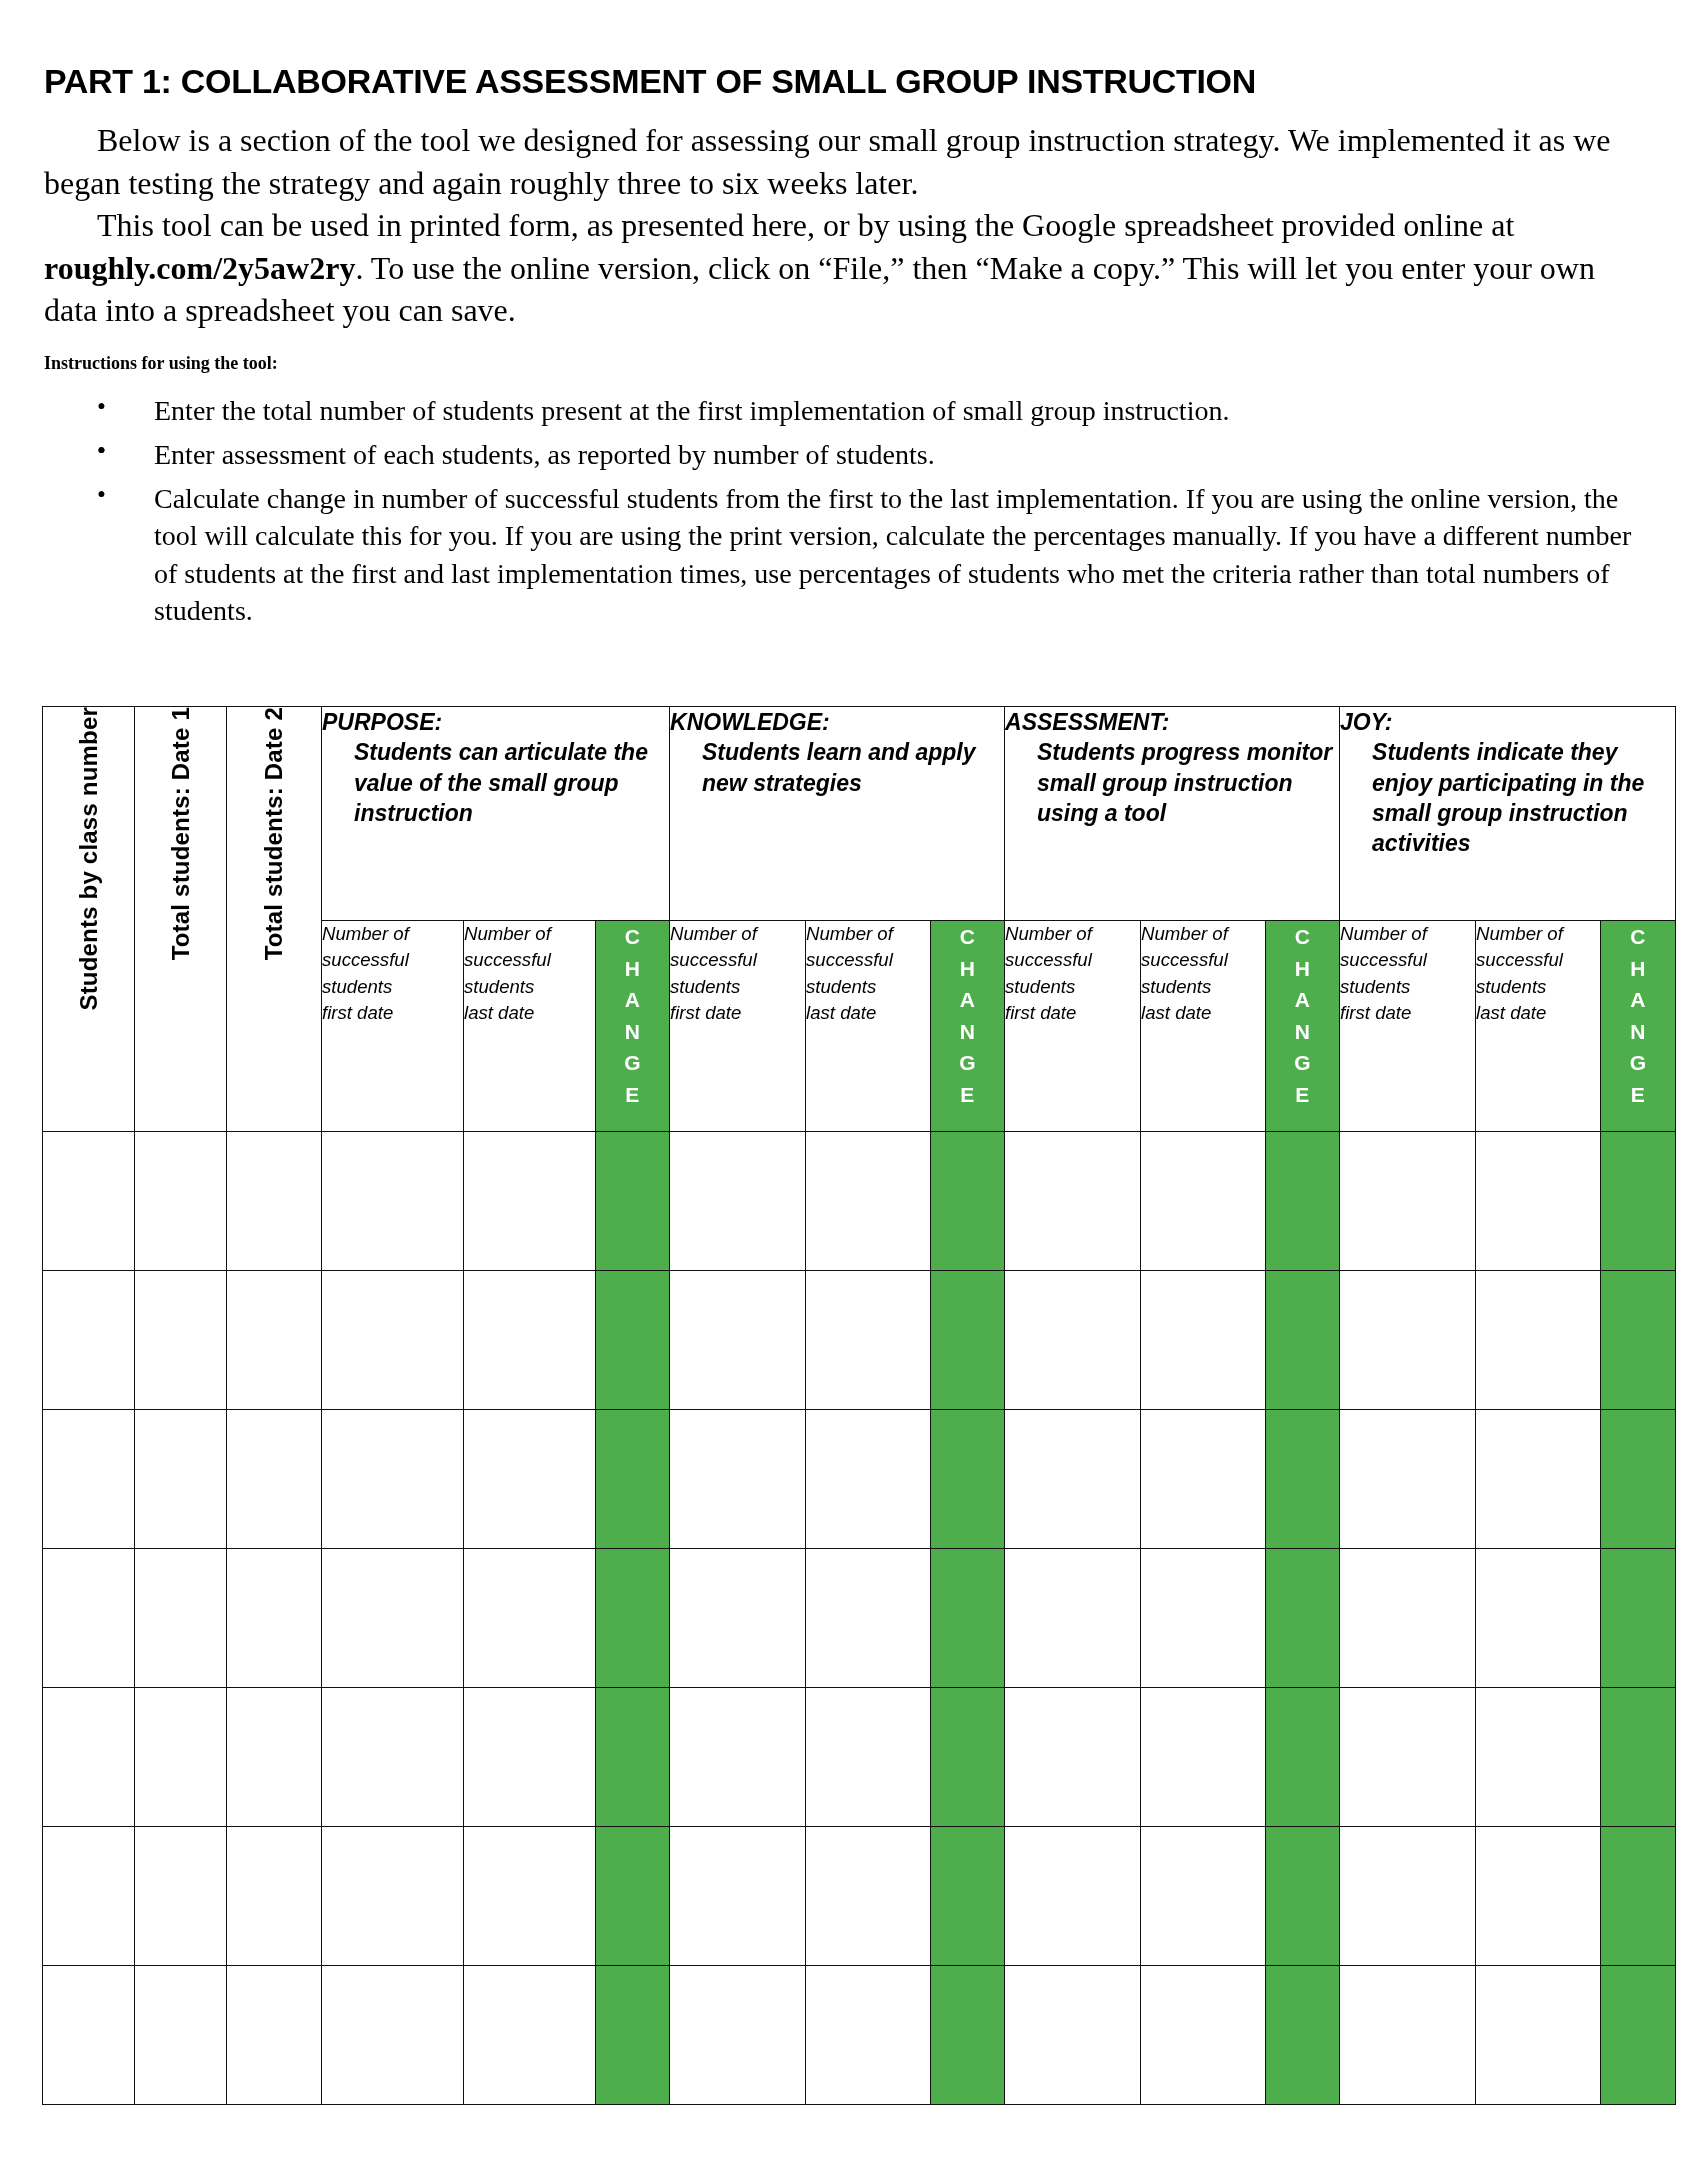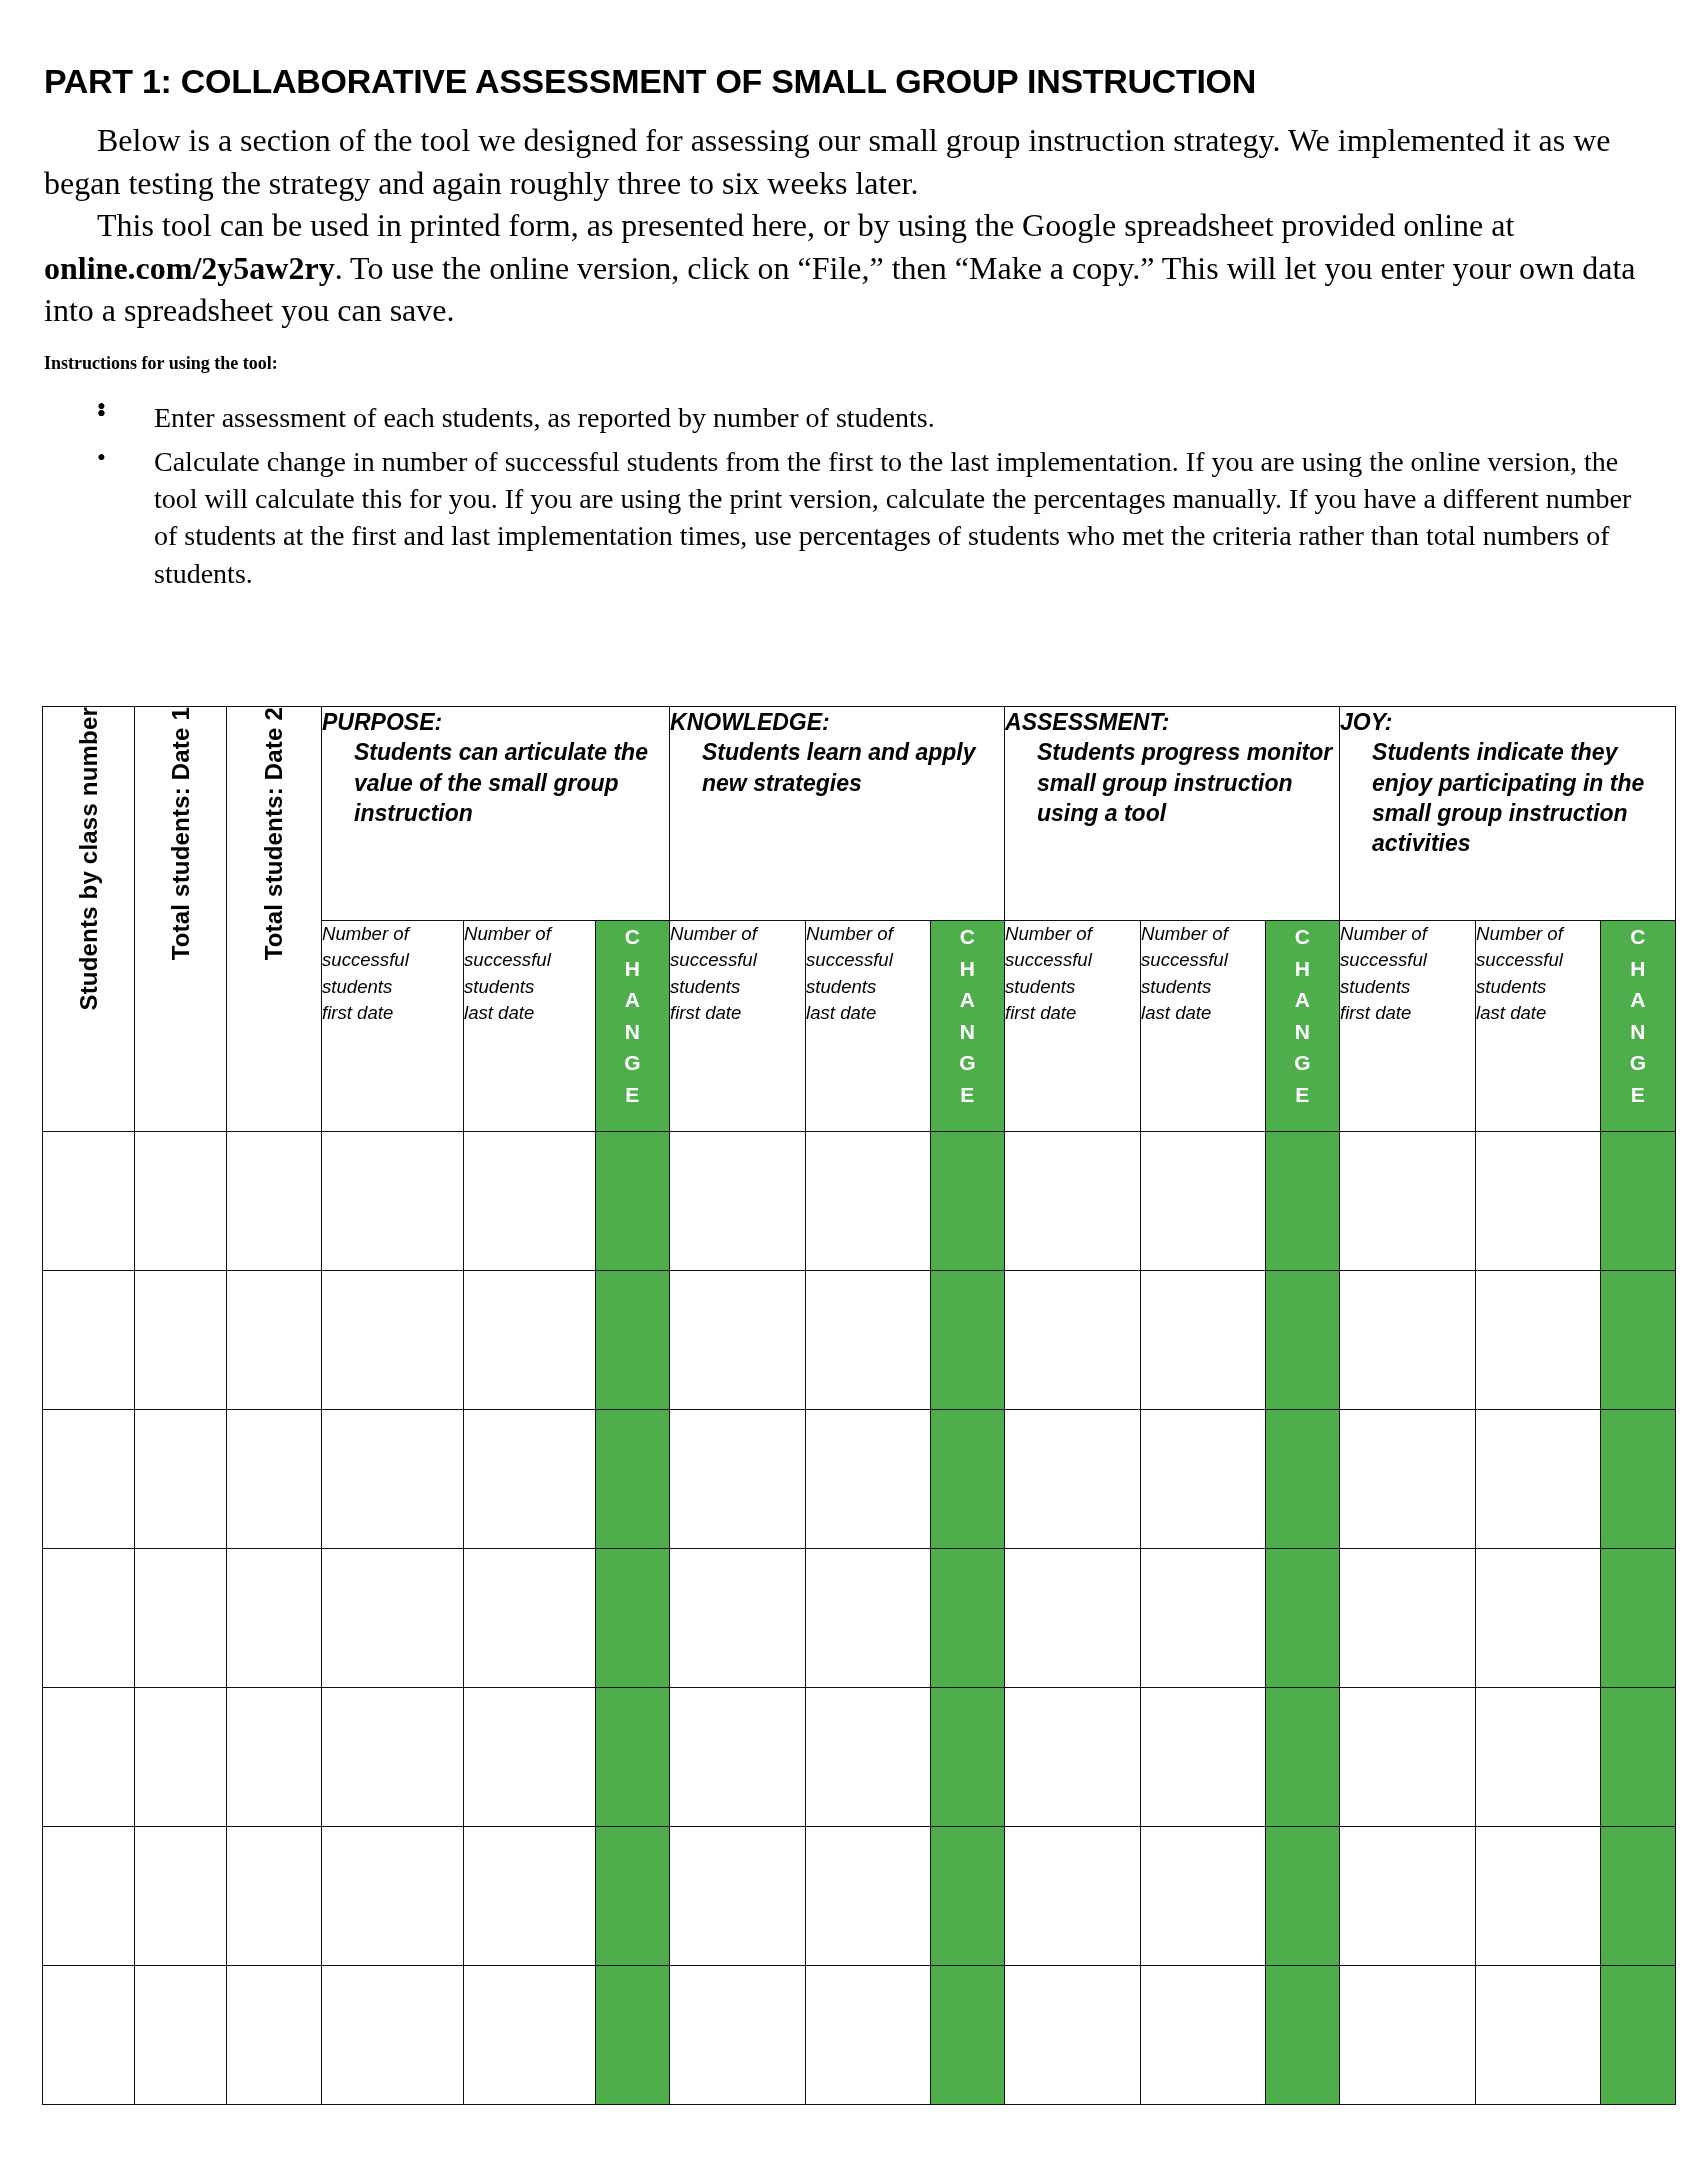--- a/index.html
+++ b/index.html
@@ -164,27 +164,27 @@
 </style>
 </head>
 <body>
 
 <div class="page">
 
   <h1 class="part-title">PART 1: COLLABORATIVE ASSESSMENT OF SMALL GROUP INSTRUCTION</h1>
 
   <div class="prose">
     <p>Below is a section of the tool we designed for assessing our small group instruction strategy. We implemented it as we began testing the strategy and again roughly three to six weeks later.</p>
-    <p><span>This tool can be used in printed form, as presented here, or by using the Google spreadsheet provided online at </span><span class="bold-url">online.com/2y5aw2ry</span><span>. To use the online version, click on “File,” then “Make a copy.” This will let you enter your own data into a spreadsheet you can save.</span></p>
+    <p><span>This tool can be used in printed form, as presented here, or by using the Google spreadsheet provided online at </span><span class="bold-url">roughly.com/2y5aw2ry</span><span>. To use the online version, click on “File,” then “Make a copy.” This will let you enter your own data into a spreadsheet you can save.</span></p>
   </div>
 
   <div class="instr-heading">Instructions for using the tool:</div>
 
   <ul class="instr-list">
-    <li><span class="bullet">•</span></li>
+    <li><span class="bullet">•</span><span>Enter the total number of students present at the first implementation of small group instruction.</span></li>
     <li><span class="bullet">•</span></li>
     <li><span class="bullet">•</span><span>Enter assessment of each students, as reported by number of students.</span></li>
     <li><span class="bullet">•</span><span>Calculate change in number of successful students from the first to the last implementation. If you are using the online version, the tool will calculate this for you. If you are using the print version, calculate the percentages manually. If you have a different number of students at the first and last implementation times, use percentages of students who met the criteria rather than total numbers of students.</span></li>
   </ul>
 
   <table class="tool-table">
     <colgroup>
       <col style="width:92px">
       <col style="width:92px">
       <col style="width:95px">

